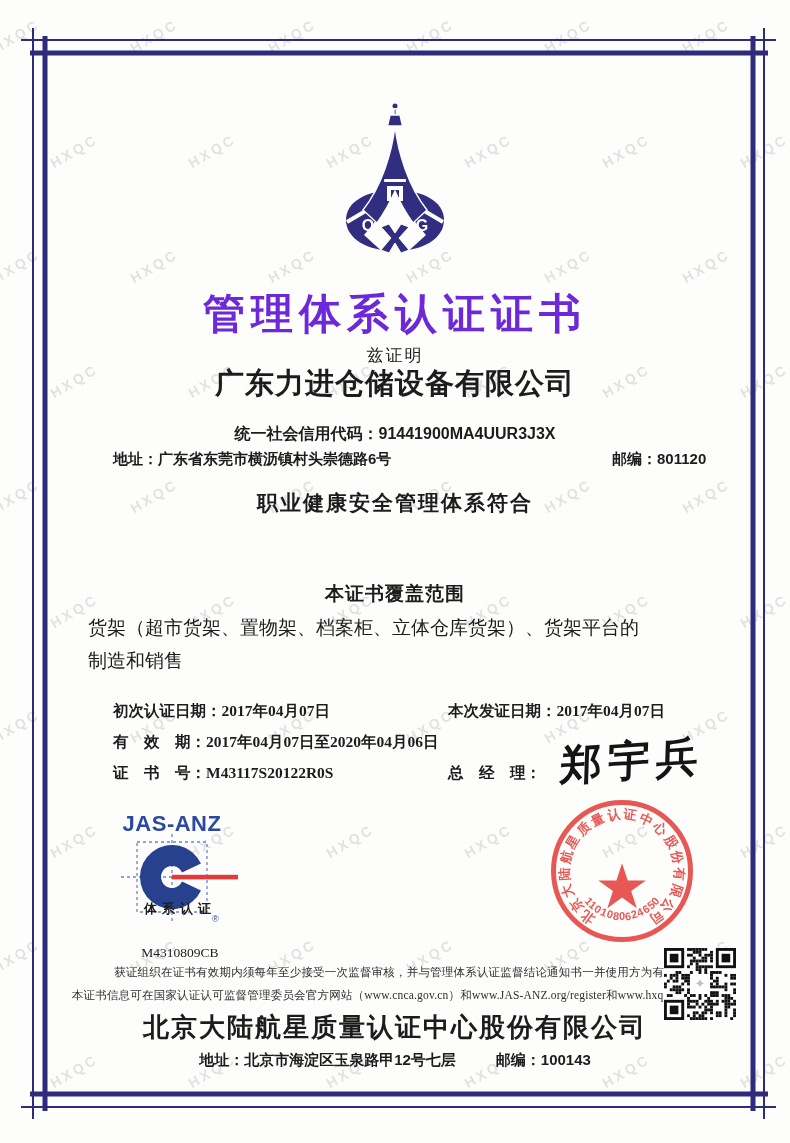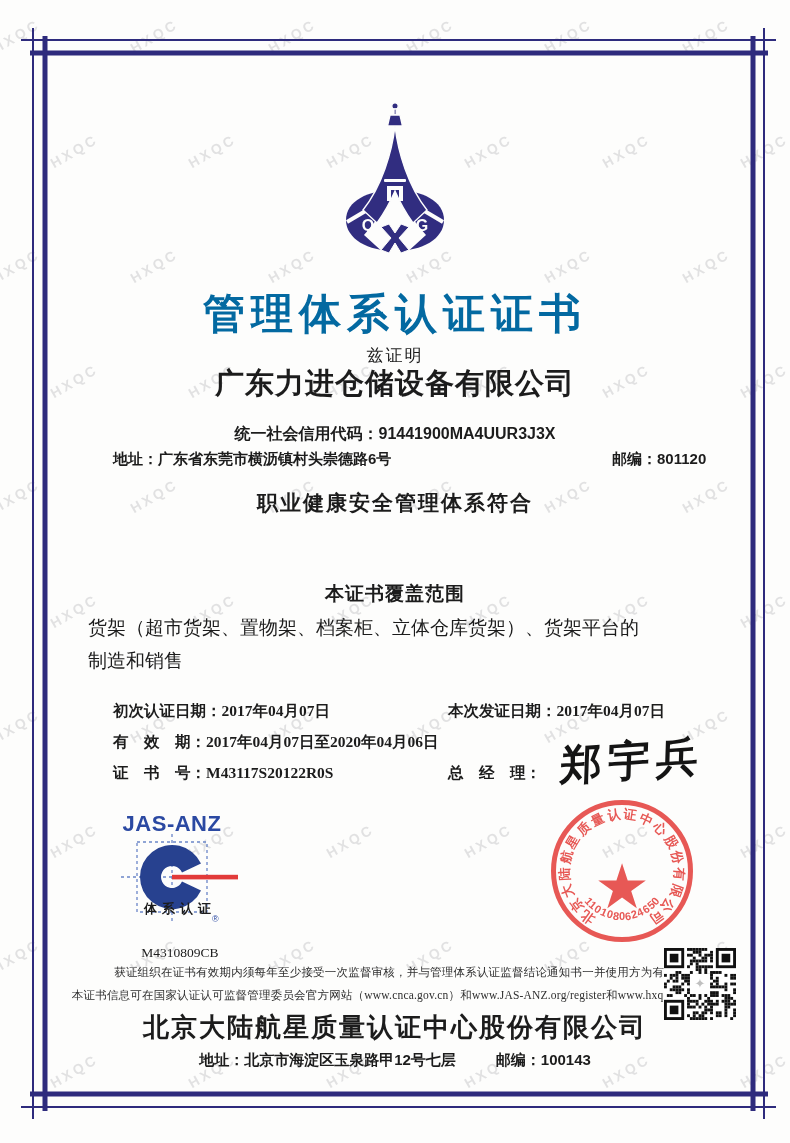--- a/index.html
+++ b/index.html
@@ -16,21 +16,21 @@
   .wm{
     position:absolute;font-family:"Liberation Sans","DejaVu Sans",sans-serif;
     font-weight:bold;font-size:14px;letter-spacing:3px;color:#c7c7c9;
     opacity:.5;transform:rotate(-30deg);
   }
   
   #border-svg{position:absolute;inset:0;z-index:1;pointer-events:none;}
   
   #content{position:absolute;inset:0;z-index:2;}
   .title{top:286px;font-size:42px;font-weight:bold;letter-spacing:6px;
-         font-family:"Liberation Sans","DejaVu Sans",sans-serif;color:#0369a1;}
+         font-family:"Liberation Sans","DejaVu Sans",sans-serif;color:#6d28d9;}
   .certify{top:344px;font-size:17px;letter-spacing:2px;}
   .company{top:364px;font-size:29px;font-weight:bold;letter-spacing:1px;
            font-family:"Liberation Sans","DejaVu Sans",sans-serif;}
   .code-line{top:424px;font-size:16px;font-weight:600;
              font-family:"Liberation Sans","DejaVu Sans",sans-serif;}
   .addr-row{top:450px;font-size:15px;font-weight:600;
             font-family:"Liberation Sans","DejaVu Sans",sans-serif;}
   .sys{top:489px;font-size:21px;font-weight:700;letter-spacing:2px;}
   .standard{top:538px;font-size:21px;font-weight:800;
             font-family:"Liberation Sans","DejaVu Sans",sans-serif;}

